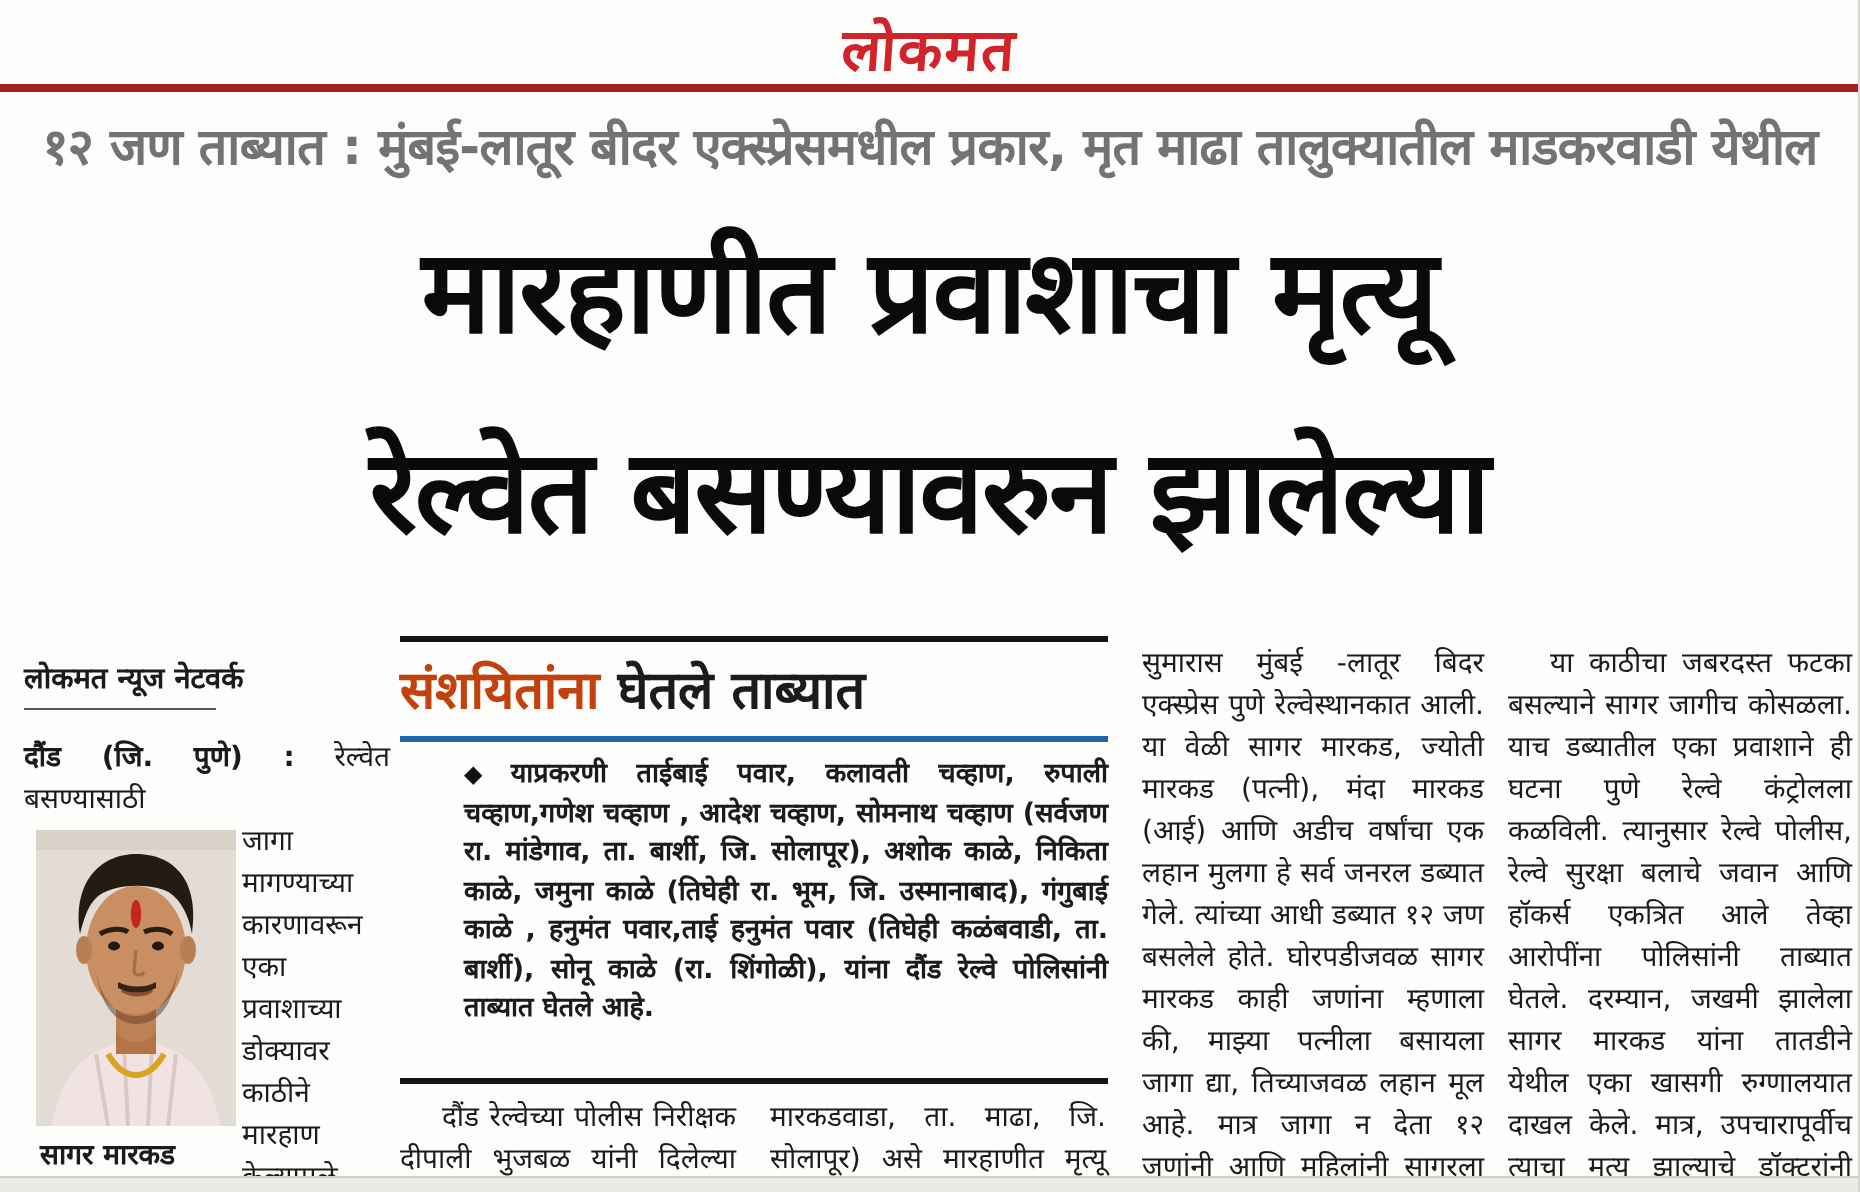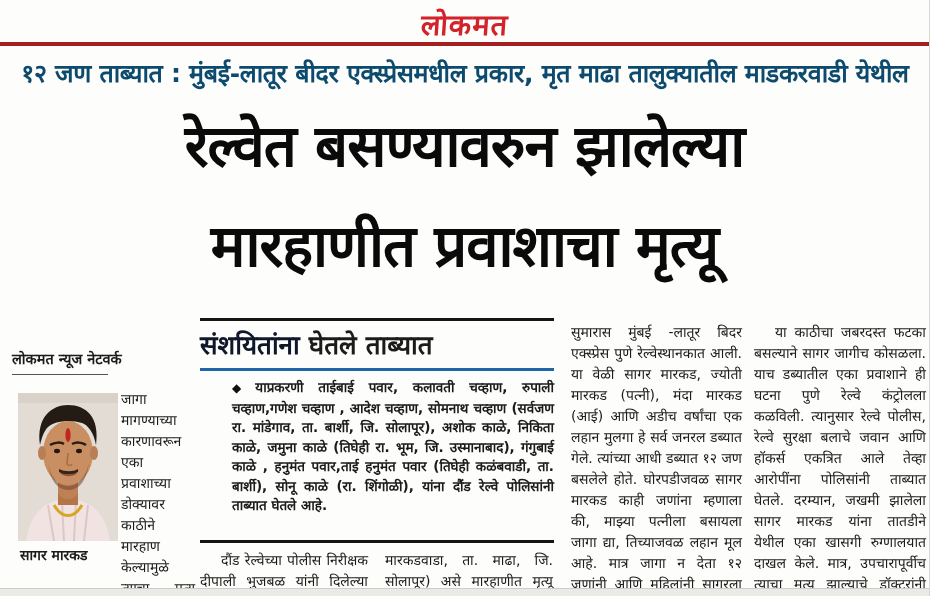--- a/index.html
+++ b/index.html
@@ -16,44 +16,44 @@
   .logo {
     display:inline-block; color:#d2232a; font-weight:800; font-size:29px;
     letter-spacing:1px; transform:skewX(-4deg);
   }
   .red-rule { position:absolute; top:42px; left:0; width:100%; height:4px; background:#a32221; }
   .red-rule-thin { position:absolute; top:43px; left:0; width:14px; height:2px; background:#a32221; }
   
   .kicker {
     position:absolute; top:55px; left:14px; width:902px;
     font-size:25px; font-weight:700; letter-spacing:-0.3px; text-align:center;
-    white-space:nowrap; color:#0c4a6e;
+    white-space:nowrap; color:#737373;
   }
   
   .headline {
     position:absolute; top:96px; left:0; width:100%; text-align:center;
     font-weight:800; color:#0a0a0a; letter-spacing:-1px;
   }
   .headline .hl-line { font-size:58px; line-height:100px; white-space:nowrap; }
   
   .bodytext { font-size:14px; line-height:21px; text-align:justify; }
   .indent { text-indent:1.5em; }
   
   .col1 { position:absolute; top:328px; left:12px; width:183px; }
-  .byline { font-weight:700; font-size:14.5px; white-space:nowrap;margin-top:20px; }
+  .byline { font-weight:700; font-size:14.5px; white-space:nowrap; }
   .byline-rule { width:96px; height:1px; background:#555; margin:6px 0 14px 0; }
   .dateline { font-weight:700; }
   .photo-float { float:left; width:95px; margin:4px 8px 20px 6px; }
   .photo-frame { width:100px; height:148px; background:#e3ddd6; overflow:hidden; }
   .photo-caption { font-weight:700; font-size:14px; padding:4px 0 2px 2px; white-space:nowrap; }
   
   .midbox { position:absolute; top:318px; left:200px; width:354px; }
   .box-top { border-top:3px solid #151515; }
   .box-heading { font-size:26px; font-weight:800; padding:5px 0 6px 0; white-space:nowrap; }
-  .box-heading .accent { color:#0f172a; }
+  .box-heading .accent { color:#c2410c; }
   .blue-rule { height:3px; background:#1f66a8; margin-bottom:7px; }
   .box-bullet-para { font-size:13.5px; line-height:19.5px; font-weight:700; text-align:justify; padding-bottom:24px;margin-left:32px; }
   .diamond { color:#111; font-size:12px; margin-right:4px; }
   .box-bottom { border-bottom:3px solid #151515; }
   .mid-cols { display:flex; gap:17px; padding-top:7px; }
   .mid-col { width:168px; }
   
   .col3 { position:absolute; top:322px; left:571px; width:171px; }
   .col4 { position:absolute; top:322px; left:754px; width:172px; }
   
@@ -69,27 +69,28 @@
 
   <div class="masthead">
     <span class="logo">लोकमत</span>
   </div>
   <div class="red-rule"></div>
   <div class="red-rule-thin"></div>
 
   <div class="kicker">१२ जण ताब्यात  : मुंबई-लातूर बीदर एक्स्प्रेसमधील प्रकार, मृत माढा तालुक्यातील माडकरवाडी येथील</div>
 
   <div class="headline">
+    <div class="hl-line">मारहाणीत प्रवाशाचा मृत्यू</div>
     <div class="hl-line">रेल्वेत बसण्यावरुन झालेल्या</div>
-    <div class="hl-line">मारहाणीत प्रवाशाचा मृत्यू</div>
   </div>
 
   <div class="col1">
     <div class="byline">लोकमत न्यूज नेटवर्क</div>
     <div class="byline-rule"></div>
+    <p class="bodytext"><span class="dateline">दौंड (जि. पुणे) :</span> <span>रेल्वेत बसण्यासाठी</span></p>
     <div class="photo-float">
       <div class="photo-frame">
         <svg width="100" height="148" viewBox="0 0 100 148">
           <rect x="0" y="0" width="100" height="148" fill="#e2dcd4"></rect>
           <rect x="0" y="0" width="100" height="10" fill="#d8d2c9"></rect>
 
           <path d="M8,148 C12,118 30,106 50,106 C70,106 88,118 92,148 Z" fill="#f1e3e1"></path>
           <path d="M30,112 L36,148 M44,108 L46,148 M58,108 L56,148 M70,112 L66,148" stroke="#ddc7c6" stroke-width="2" fill="none"></path>
 
           <rect x="40" y="88" width="20" height="24" fill="#c08055"></rect>

